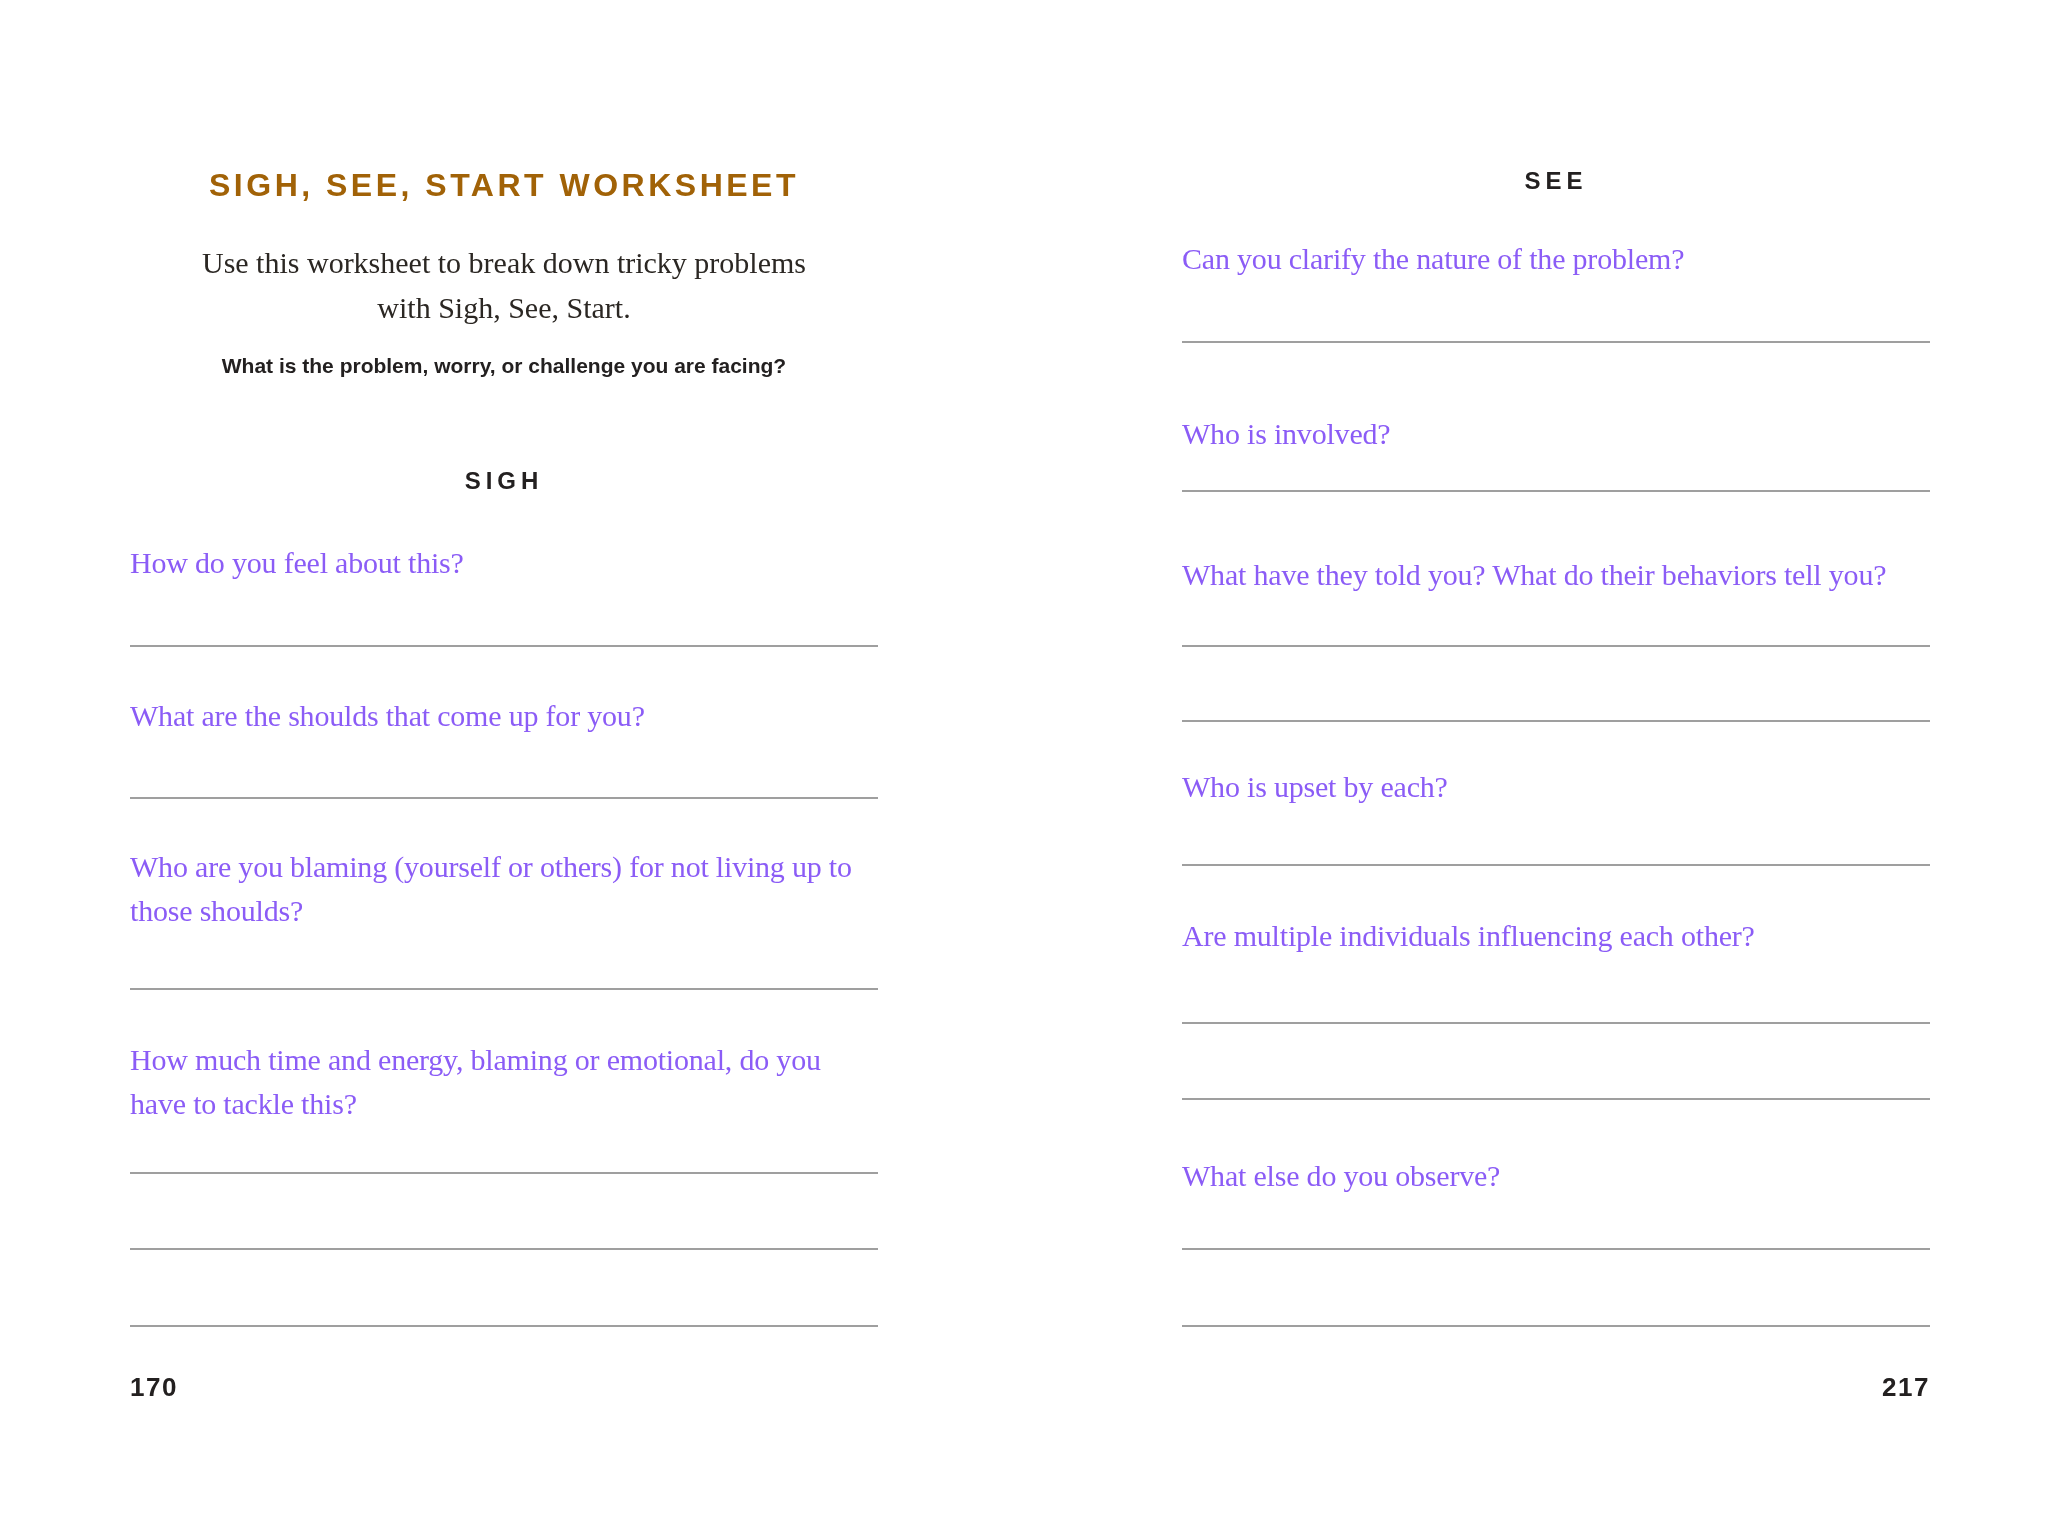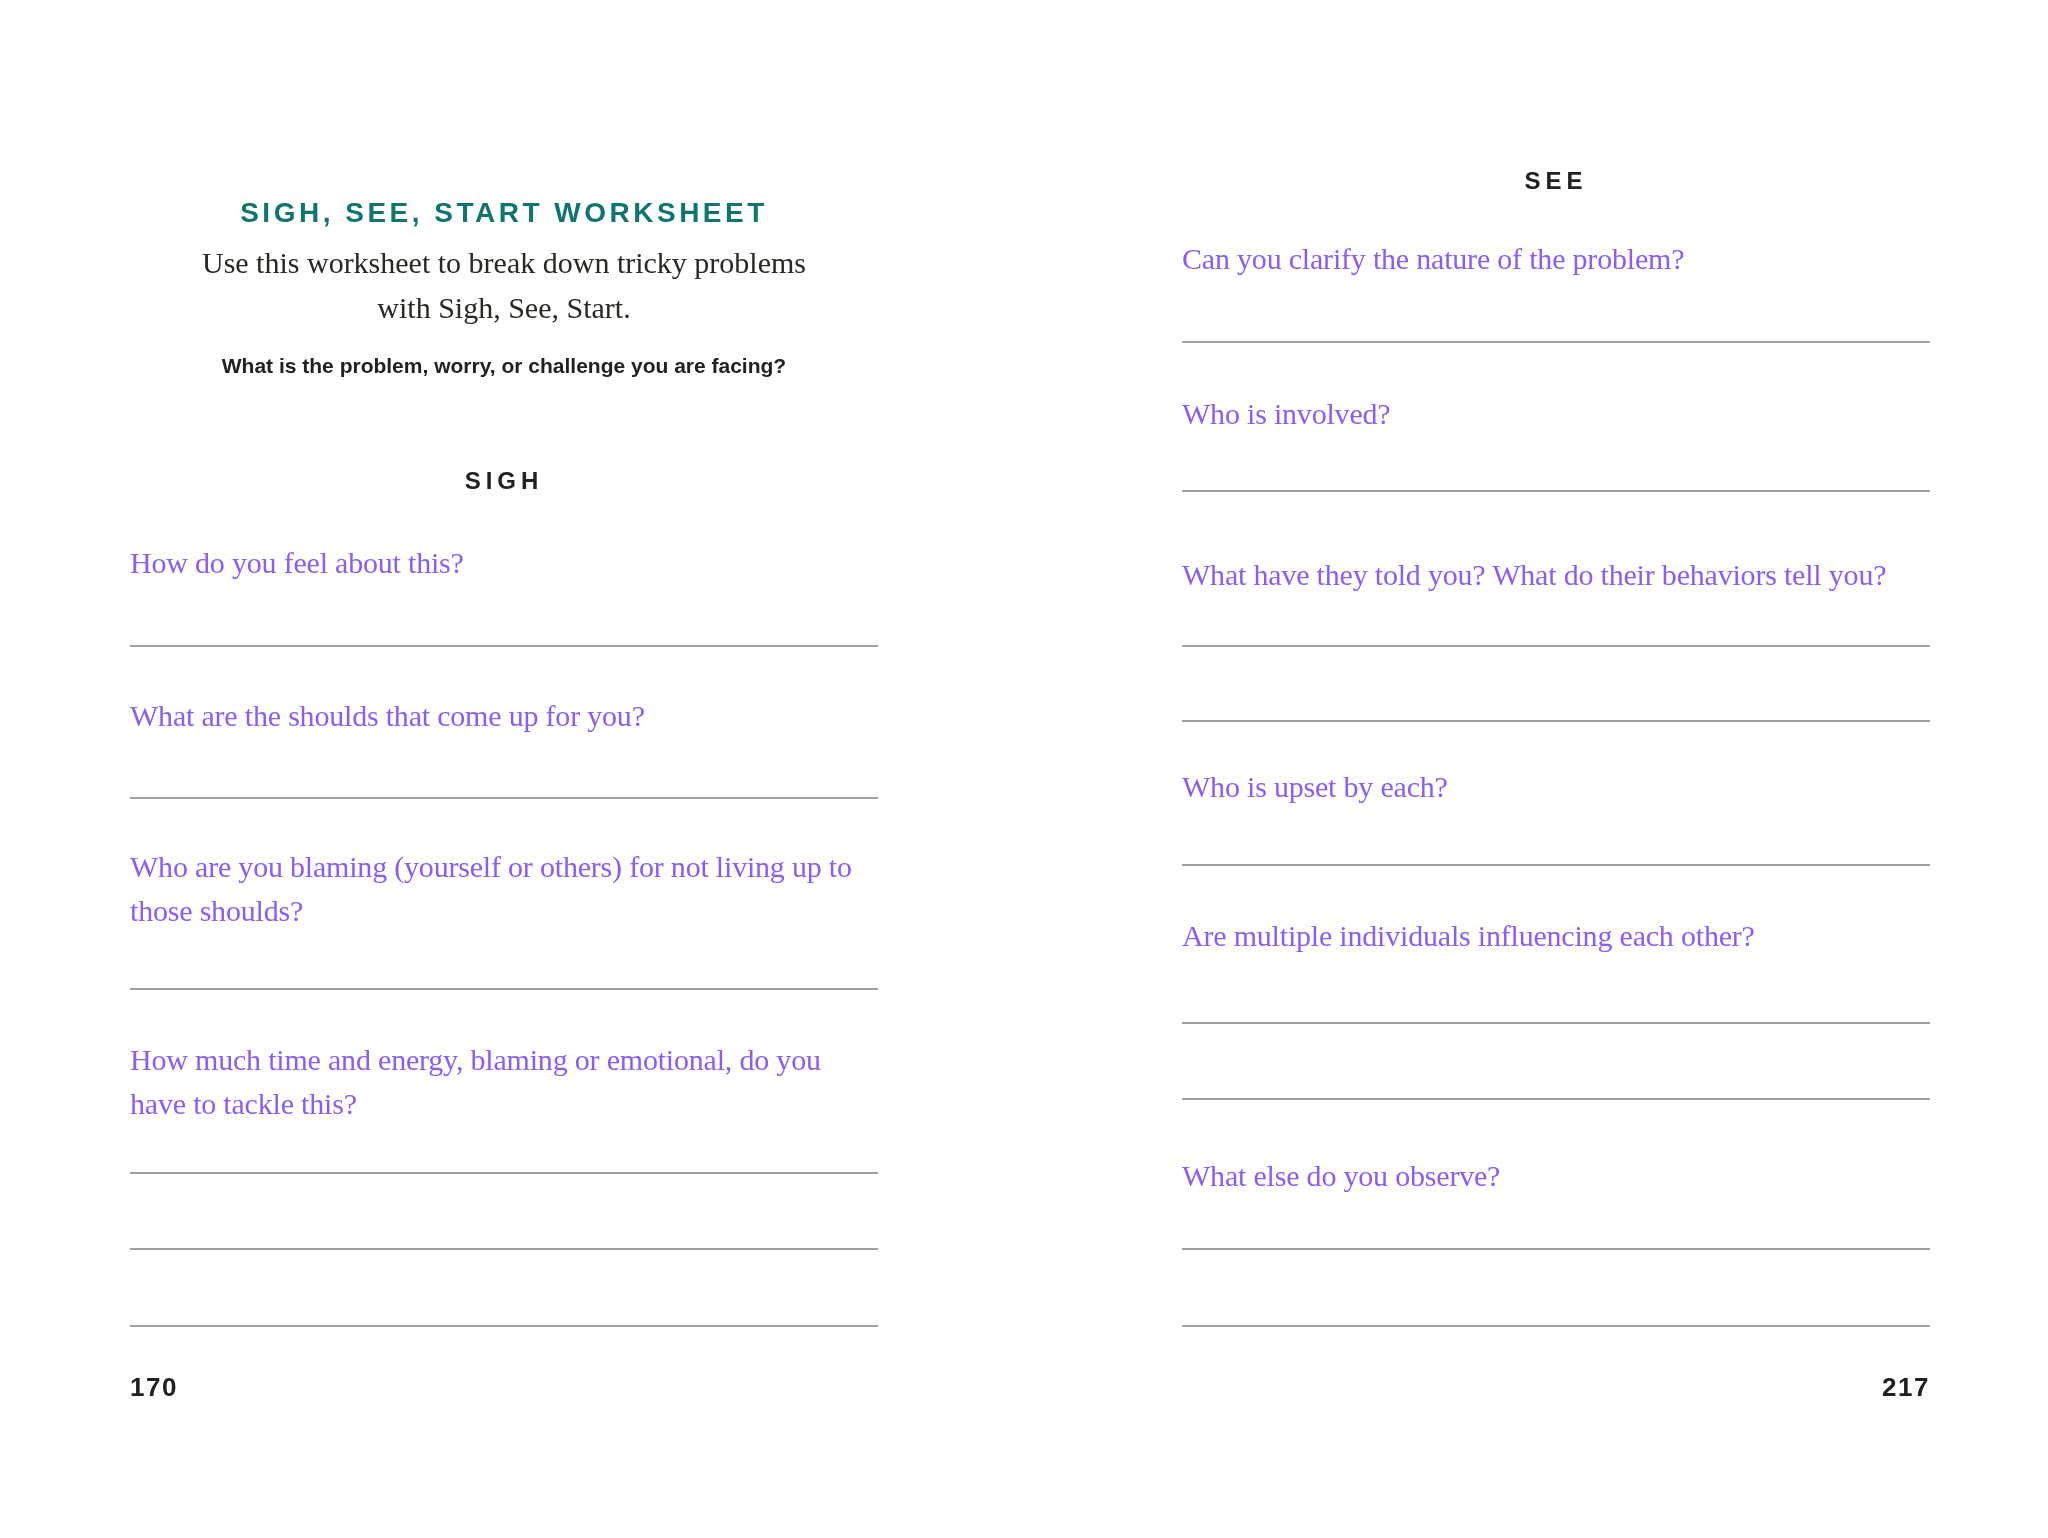--- a/index.html
+++ b/index.html
@@ -13,26 +13,25 @@
   }
   
   .lcol { left: 130px; width: 748px; }
   .rcol { left: 1182px; width: 748px; }
   .abs  { position: absolute; }
 
   
   .h-title {
     font-family: "Liberation Sans", sans-serif;
     font-weight: bold;
-    font-size: 28px;
+    font-size: 32px;
     letter-spacing: 3.5px;
-    color: #0f766e;
+    color: #a16207;
     text-align: center;
     line-height: 1.2;
-    margin-top: 30px;
   }
   .h-section {
     font-family: "Liberation Sans", sans-serif;
     font-weight: bold;
     font-size: 24px;
     letter-spacing: 5px;
     color: #232020;
     text-align: center;
     line-height: 1.2;
   }
@@ -105,21 +104,21 @@
     <div class="abs pagenum" style="top:1374px; left:130px;">170</div>
   </div>
 
   <div>
 
     <div class="abs rcol h-section" style="top:167px;">SEE</div>
 
     <div class="abs rcol question" style="top:237px;">Can you clarify the nature of the problem?</div>
     <div class="rule rcol" style="top:341px;"></div>
 
-    <div class="abs rcol question" style="top:392px;">Who is involved?</div>
+    <div class="abs rcol question" style="top:412px;">Who is involved?</div>
     <div class="rule rcol" style="top:490px;"></div>
 
     <div class="abs rcol question" style="top:553px;">What have they told you? What do their behaviors tell you?</div>
     <div class="rule rcol" style="top:645px;"></div>
     <div class="rule rcol" style="top:720px;"></div>
 
     <div class="abs rcol question" style="top:765px;">Who is upset by each?</div>
     <div class="rule rcol" style="top:864px;"></div>
 
     <div class="abs rcol question" style="top:914px;">Are multiple individuals influencing each other?</div>

